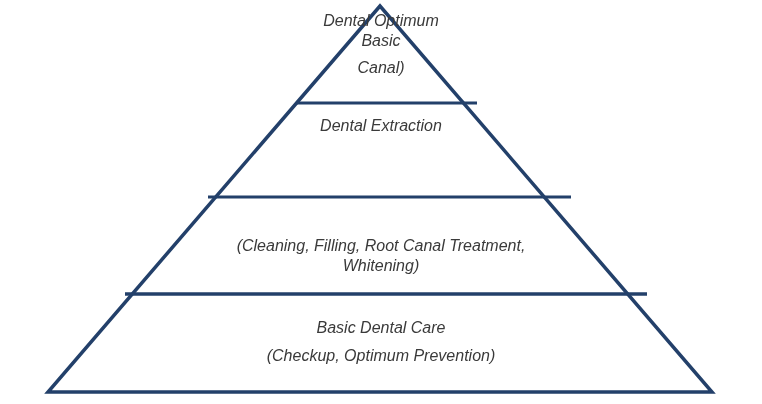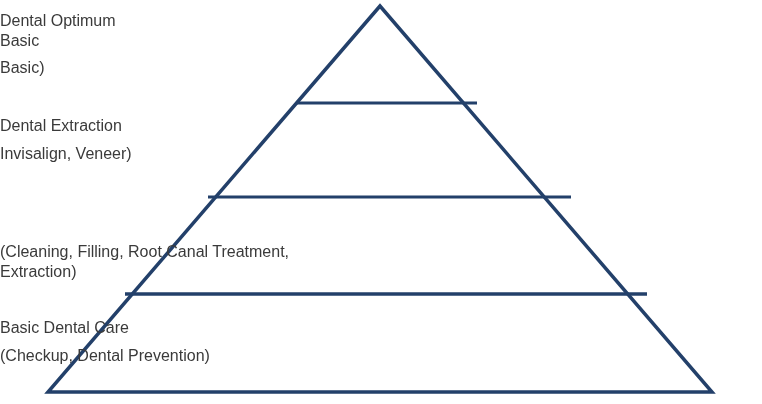--- a/index.html
+++ b/index.html
@@ -17,58 +17,59 @@
   }
   .stage svg {
     position: absolute;
     left: 0;
     top: 0;
   }
   .textblock {
     position: absolute;
     left: 0;
     width: 762px;
+    text-align: center;
     color: #3a3a3a;
     font-size: 16px;
     line-height: 20px;
     white-space: nowrap;
+    font-style: italic;
   }
 </style>
 </head>
 <body>
 
 <div class="stage">
 
   <svg width="762" height="404" viewBox="0 0 762 404">
     <polygon points="380,6 48,392 712,392" fill="none" stroke="#23406a" stroke-width="3.5" stroke-linejoin="miter"></polygon>
     <line x1="297" y1="103" x2="477" y2="103" stroke="#23406a" stroke-width="3"></line>
     <line x1="208" y1="197" x2="571" y2="197" stroke="#23406a" stroke-width="3"></line>
     <line x1="125" y1="294" x2="647" y2="294" stroke="#23406a" stroke-width="3.5"></line>
   </svg>
 
   <div class="textblock" style="top:11px">
     <div>Dental Optimum</div>
     <div>Basic</div>
   </div>
   <div class="textblock" style="top:58px">
-    <div>Basic)</div>
+    <div>Canal)</div>
   </div>
 
   <div class="textblock" style="top:116px">
     <div>Dental Extraction</div>
   </div>
   <div class="textblock" style="top:144px">
-    <div>Invisalign, Veneer)</div>
   </div>
 
-  <div class="textblock" style="top:242px">
+  <div class="textblock" style="top:236px">
     <div>(Cleaning, Filling, Root Canal Treatment,</div>
-    <div>Extraction)</div>
+    <div>Whitening)</div>
   </div>
 
   <div class="textblock" style="top:318px">
     <div>Basic Dental Care</div>
   </div>
   <div class="textblock" style="top:346px">
-    <div>(Checkup, Dental Prevention)</div>
+    <div>(Checkup, Optimum Prevention)</div>
   </div>
 
 </div>
 
 </body></html>

